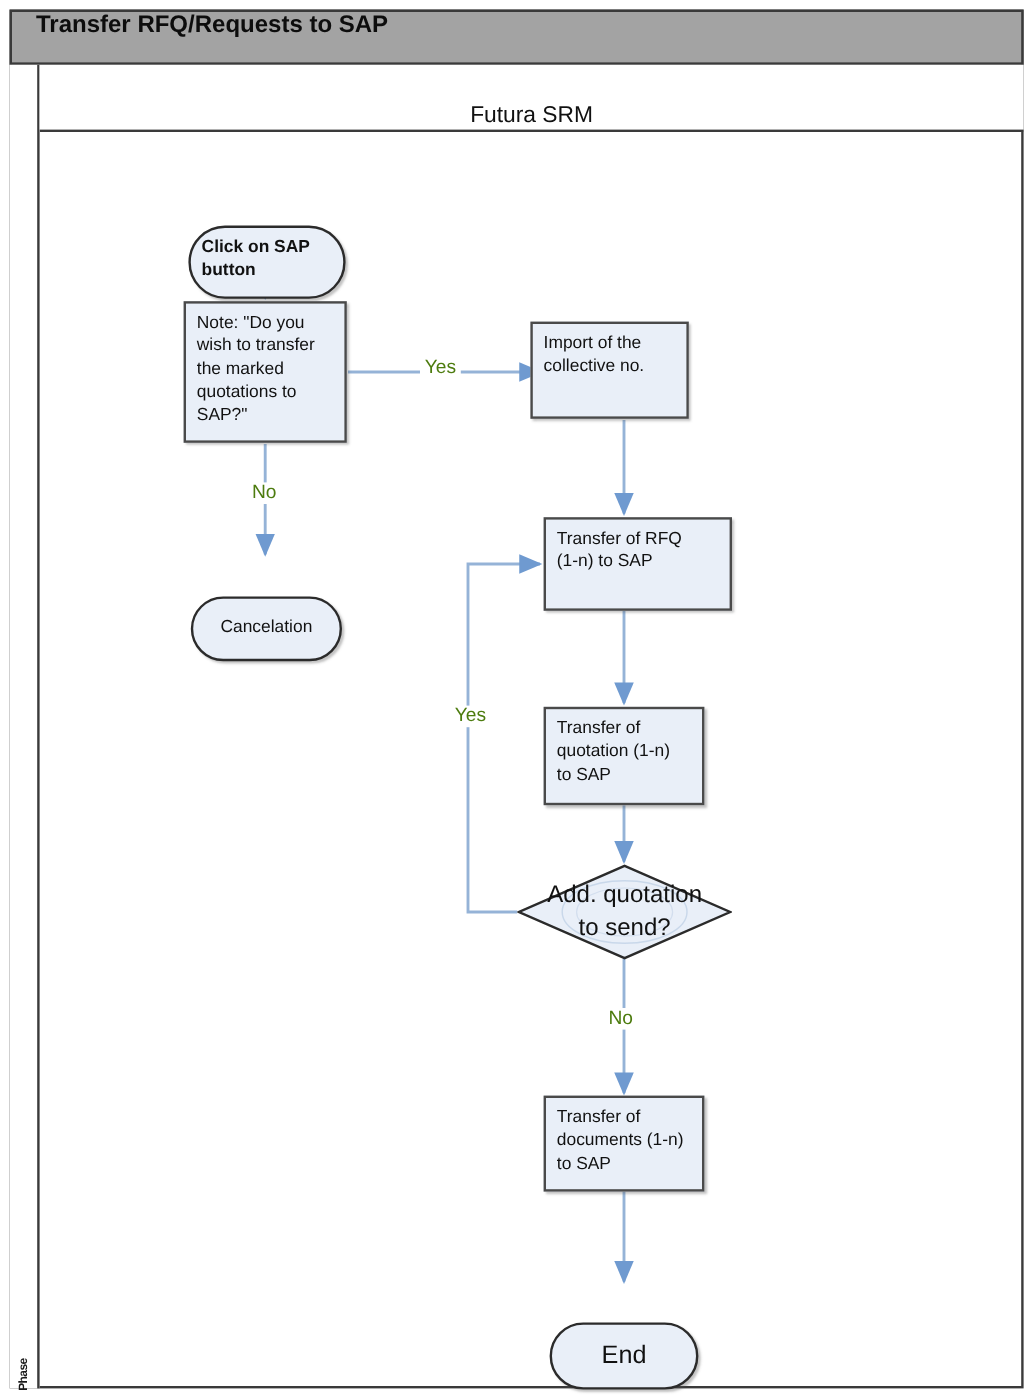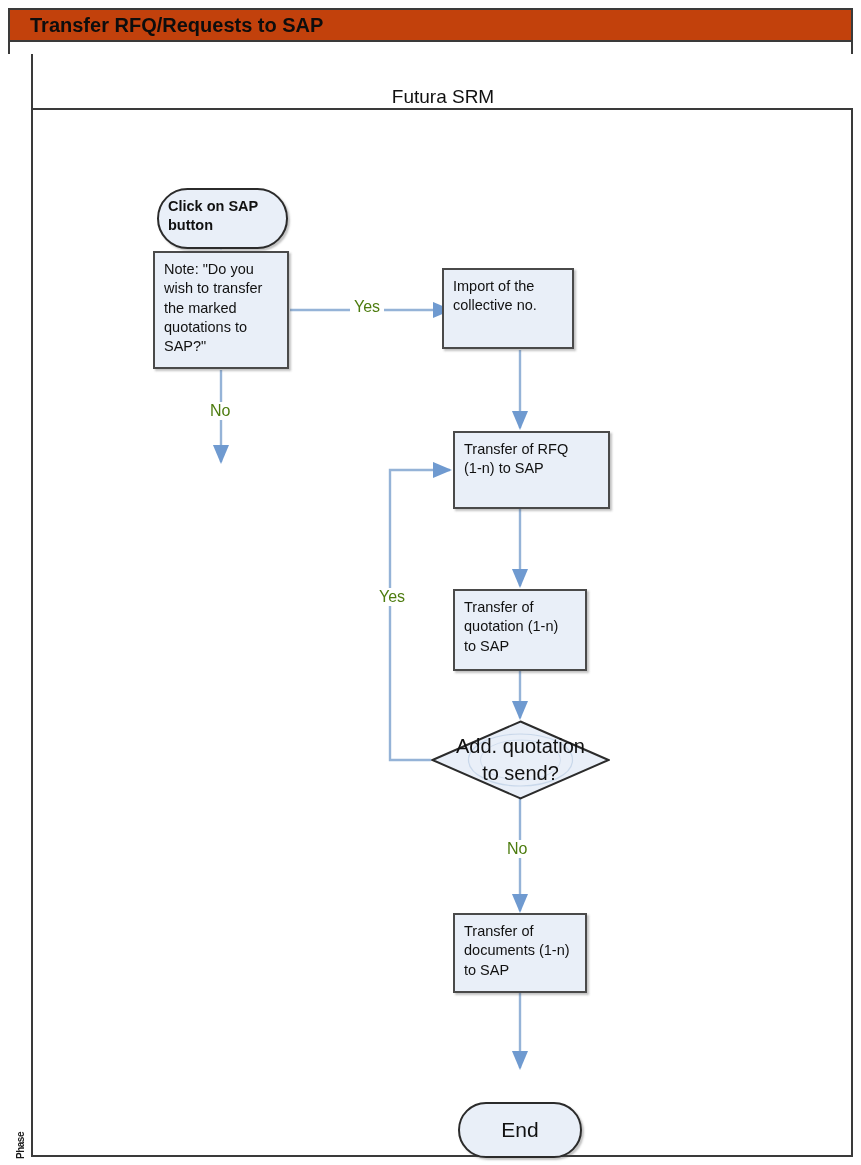--- a/index.html
+++ b/index.html
@@ -26,26 +26,25 @@
     height: 1149px;
     border: 2px solid #3a3a3a;
     box-sizing: border-box;
     background: #ffffff;
   }
   .pool-title-bar {
     position: absolute;
     left: 8px;
     top: 8px;
     width: 845px;
-    height: 34px;
+    height: 46px;
     border: 2px solid #3a3a3a;
     box-sizing: border-box;
-    background: #c2410c;
-    display: flex;
-    align-items: center;
+    background: #a3a3a3;
+    display: flex;
   }
   .pool-title-text {
     font-size: 20px;
     font-weight: bold;
     color: #0d0d0d;
     padding-left: 20px;
     letter-spacing: 0px;
   }
 
   
@@ -224,20 +223,23 @@
   </div>
 
   <div class="node node-process top-left" style="left:153px; top:251px; width:136px; height:118px;">
     <span class="node-text pad">Note: "Do you
 wish to transfer
 the marked
 quotations to
 SAP?"</span>
   </div>
 
+  <div class="node node-terminator center-all" style="left:159px; top:465px; width:126px; height:54px;">
+    <span class="node-text">Cancelation</span>
+  </div>
 
   <div class="node node-process top-left" style="left:442px; top:268px; width:132px; height:81px;">
     <span class="node-text pad">Import of the
 collective no.</span>
   </div>
 
   <div class="node node-process top-left" style="left:453px; top:431px; width:157px; height:78px;">
     <span class="node-text pad">Transfer of RFQ
 (1-n) to SAP</span>
   </div>

